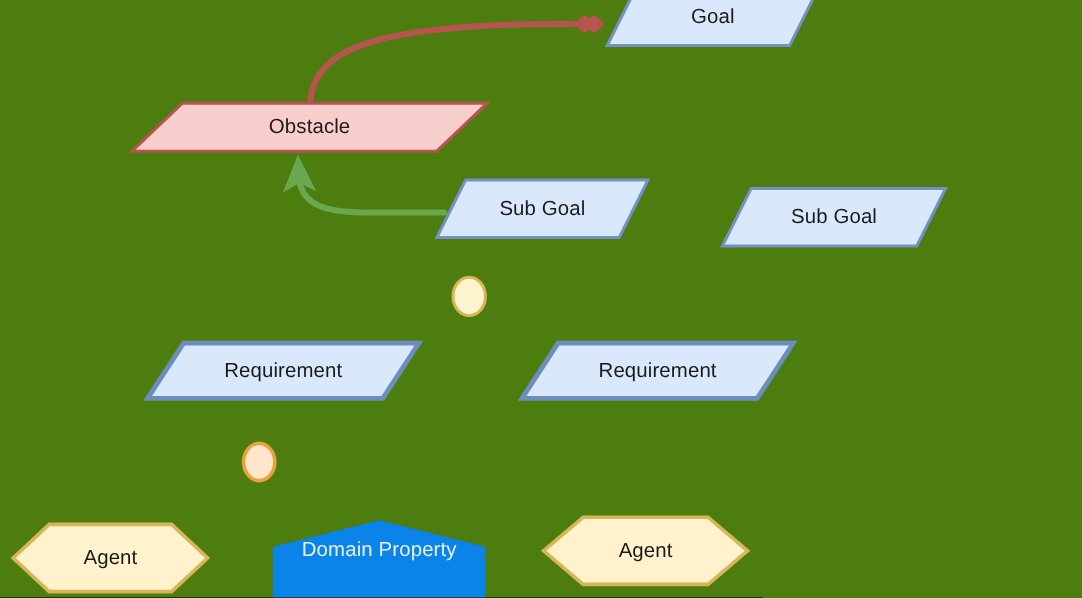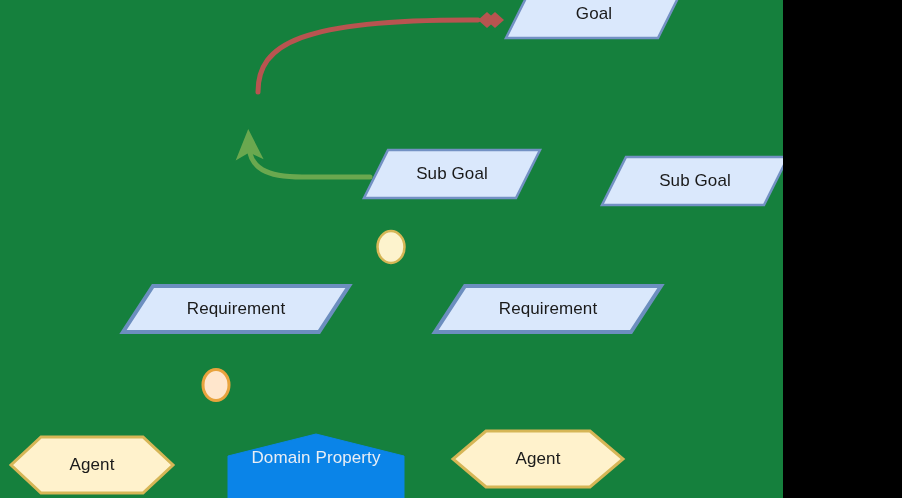--- a/index.html
+++ b/index.html
@@ -3,23 +3,23 @@
 <meta charset="utf-8">
 <title>Goal Model Diagram</title>
 <style>
   html, body {
     margin: 0;
     padding: 0;
     background: #000000;
   }
   #canvas {
     position: relative;
-    width: 783px;
+    width: 902px;
     height: 498px;
-    background: #15803d;
+    background: #4d7c0f;
     overflow: hidden;
     font-family: "Liberation Sans", sans-serif;
   }
   #edge-layer {
     position: absolute;
     left: 0;
     top: 0;
     width: 902px;
     height: 498px;
     pointer-events: none;
@@ -82,20 +82,26 @@
     </g>
   </svg>
 
   <div class="node" style="left:504px; top:-12px; width:180px; height:52px;">
     <svg class="node-svg" width="180" height="52" viewBox="0 0 180 52" xmlns="http://www.w3.org/2000/svg">
       <polygon points="26,2 178,2 154,50 2,50" fill="#dae8fc" stroke="#7391c4" stroke-width="2.5" stroke-linejoin="miter"></polygon>
     </svg>
     <div class="node-label">Goal</div>
   </div>
 
+  <div class="node" style="left:108px; top:84px; width:300px; height:44px;">
+    <svg class="node-svg" width="300" height="44" viewBox="0 0 300 44" xmlns="http://www.w3.org/2000/svg">
+      <polygon points="44,2 298,2 256,42 2,42" fill="#f8cecc" stroke="#b85450" stroke-width="2.5" stroke-linejoin="miter"></polygon>
+    </svg>
+    <div class="node-label">Obstacle</div>
+  </div>
 
   <div class="node" style="left:362px; top:148px; width:180px; height:52px;">
     <svg class="node-svg" width="180" height="52" viewBox="0 0 180 52" xmlns="http://www.w3.org/2000/svg">
       <polygon points="26,2 178,2 154,50 2,50" fill="#dae8fc" stroke="#7391c4" stroke-width="2.5" stroke-linejoin="miter"></polygon>
     </svg>
     <div class="node-label">Sub Goal</div>
   </div>
 
   <div class="node" style="left:600px; top:155px; width:190px; height:52px;">
     <svg class="node-svg" width="190" height="52" viewBox="0 0 190 52" xmlns="http://www.w3.org/2000/svg">

